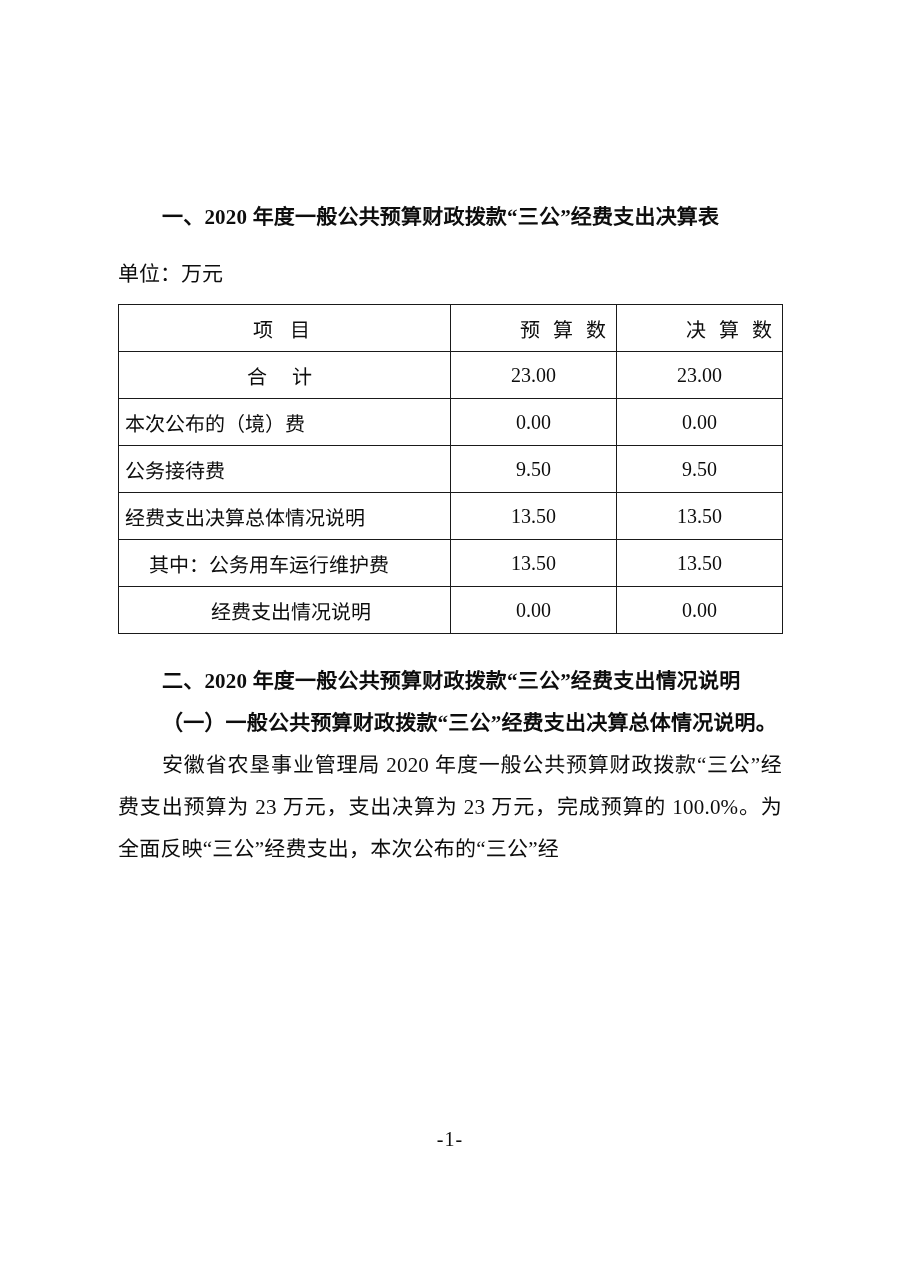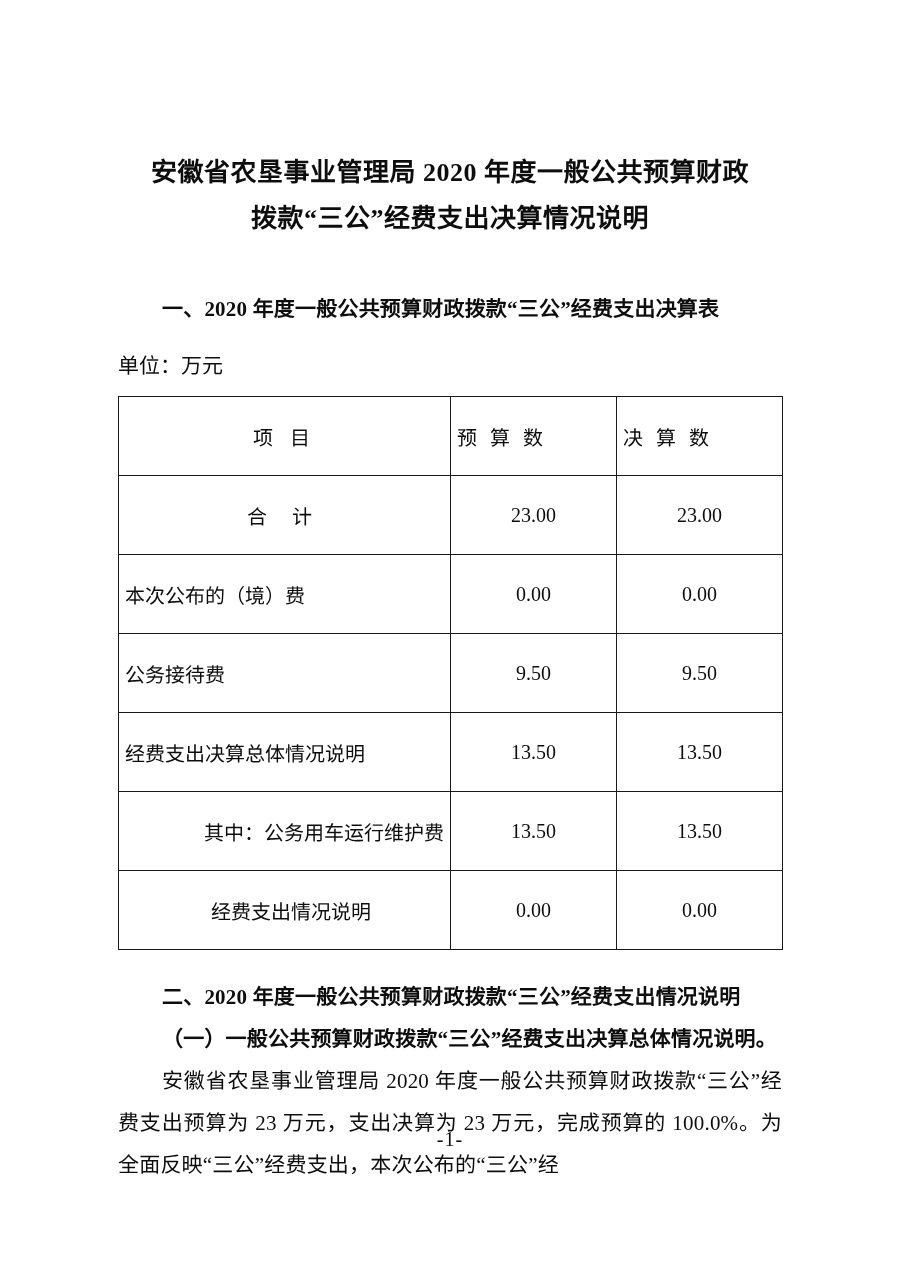--- a/index.html
+++ b/index.html
@@ -66,34 +66,34 @@
     border-collapse: collapse;
     width: 664px;
     margin-top: 10px;
     table-layout: fixed;
   }
   table.budget td, table.budget th {
     border: 1px solid #1a1a1a;
     height: 46px;
     font-size: 20px;
     font-weight: normal;
-    padding: 16px 6px;
+    padding: 0 6px;
     vertical-align: middle;
     font-family: "Liberation Serif", "DejaVu Serif", serif;
   }
   table.budget .col-item { width: 332px; }
   table.budget .col-num { width: 166px; text-align: center; }
   .cell-head {
     text-align: center;
     font-weight: bold;
     letter-spacing: 6px;
     font-size: 21px;
   }
   .cell-head-num {
-    text-align: left;
+    text-align: right;
     font-weight: bold;
     letter-spacing: 4px;
     font-size: 21px;
   }
   .cell-total {
     text-align: center;
     letter-spacing: 10px;
     font-weight: bold;
     font-size: 21px;
   }
@@ -101,21 +101,20 @@
     text-align: center;
     font-weight: bold;
     font-size: 21px;
   }
   .cell-item {
     text-align: left;
     padding-left: 12px;
   }
   .cell-item.sub {
     padding-left: 30px;
-    text-align: right;
   }
   .cell-item.sub2 {
     padding-left: 92px;
   }
   .cell-num {
     text-align: center;
   }
   .section-gap { height: 26px; }
   .page-number {
     position: absolute;
@@ -126,24 +125,20 @@
     font-size: 20px;
     letter-spacing: 1px;
   }
 </style>
 </head>
 <body>
 
 <div class="page">
   <div class="content">
 
-    <div class="doc-title">
-      <span class="line">安徽省农垦事业管理局 2020 年度一般公共预算财政</span>
-      <span class="line">拨款“三公”经费支出决算情况说明</span>
-    </div>
 
     <div class="spacer-1"></div>
 
     <p class="para indent bold">一、2020 年度一般公共预算财政拨款“三公”经费支出决算表</p>
 
     <div class="unit-line">单位：万元</div>
 
     <table class="budget">
       <colgroup>
         <col class="col-item">

